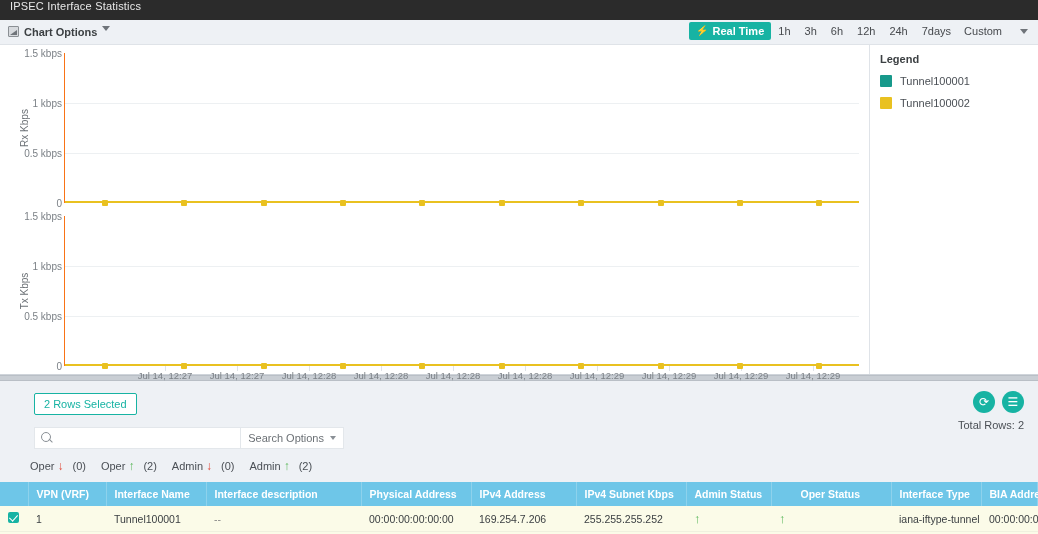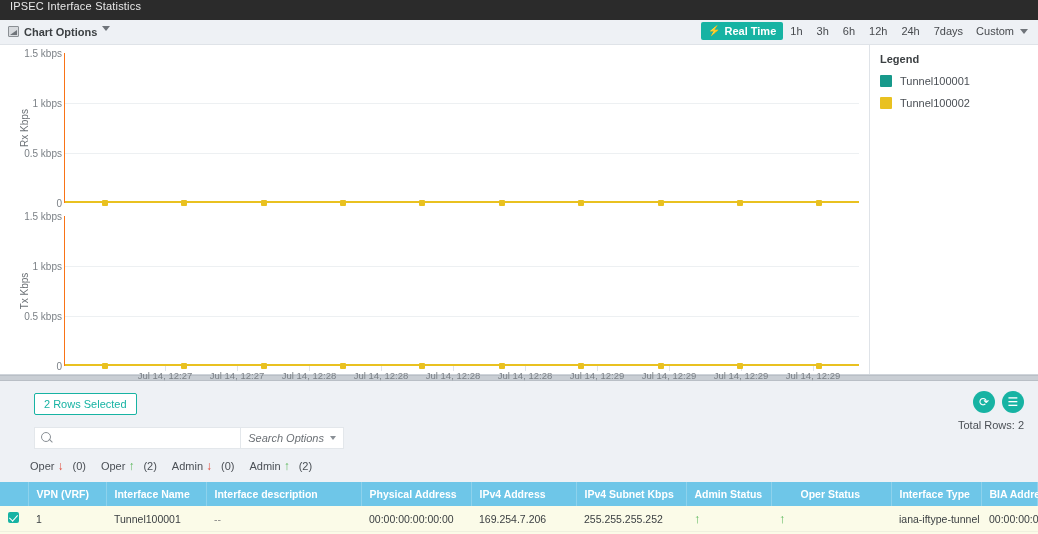--- a/index.html
+++ b/index.html
@@ -46,21 +46,21 @@
     position:absolute; right:4px; top:2px;
     display:flex; align-items:center; gap:0px;
     font-size:11px; color:#46494d;
   }
   .range-group .rg-item { padding:3px 7px; cursor:pointer; }
   .range-group .rg-item.active {
     background:#17b3a3; color:#fff; border-radius:2px; font-weight:bold;
     display:flex; align-items:center; gap:4px;
   }
   .bolt { font-size:10px; line-height:1; }
-  .rg-custom { display:flex; align-items:center; gap:6px; padding:3px 6px; cursor:pointer;}
+  .rg-custom { display:flex; align-items:center; gap:18px; padding:3px 6px; cursor:pointer;}
 
   
   .chart-wrap {
     position:relative; height:330px; background:#fff;
     border-bottom:1px solid #cfd4da; display:flex;
   }
   .plots { flex:1 1 auto; position:relative; width:869px; }
   .legend-pane {
     width:169px; border-left:1px solid #dfe3e8; background:#fff; padding:8px 0 0 10px;
   }
@@ -135,21 +135,21 @@
     content:""; position:absolute; left:0; top:0; width:8px;height:8px;
     border:1.4px solid #8a9096; border-radius:50%;
   }
   .mag:after{
     content:""; position:absolute; left:7px; top:8px; width:5px;height:1.4px;
     background:#8a9096; transform:rotate(45deg);
   }
   .search-options {
     height:22px; background:#fff; border:1px solid #e3e7eb; border-left:0;
     display:flex; align-items:center; gap:6px; padding:0 7px;
-    font-size:11px; color:#6b7075; cursor:pointer;font-style:italic;
+    font-size:11px; color:#6b7075; cursor:pointer;
   }
   .chev {
     width:0;height:0;border-left:3.5px solid transparent;border-right:3.5px solid transparent;
     border-top:4px solid #8a9096;
   }
   .filters { display:flex; align-items:center; gap:5px; margin:10px 0 0 26px; font-size:11px; color:#4a4f55;}
   .filter-chip { display:flex; align-items:center; gap:3px; padding:1px 4px; cursor:pointer; }
   .arrow-dn { color:#e14b3b; font-size:12px; line-height:1;}
   .arrow-up { color:#5cb85c; font-size:12px; line-height:1;}
   .cnt { color:#4a4f55; margin-right:6px; }

